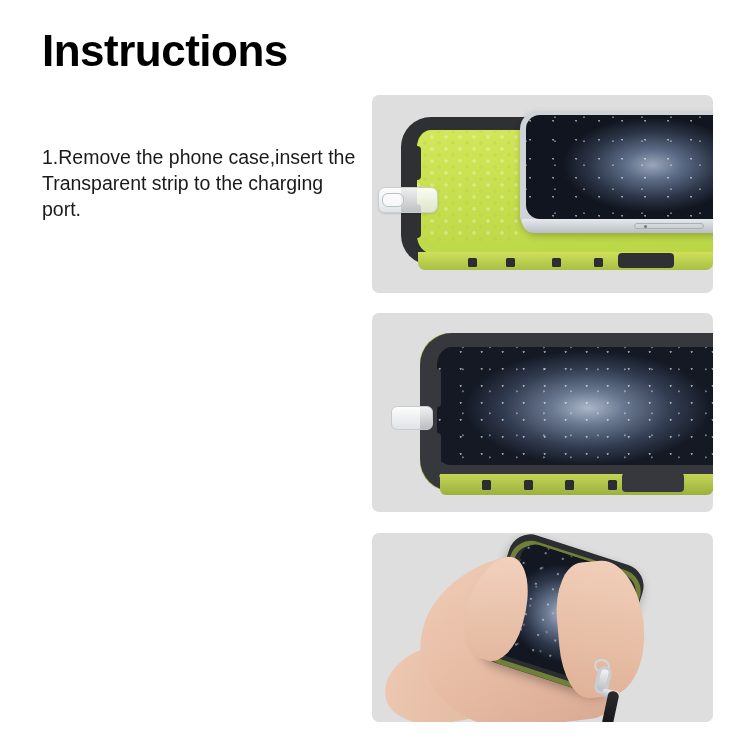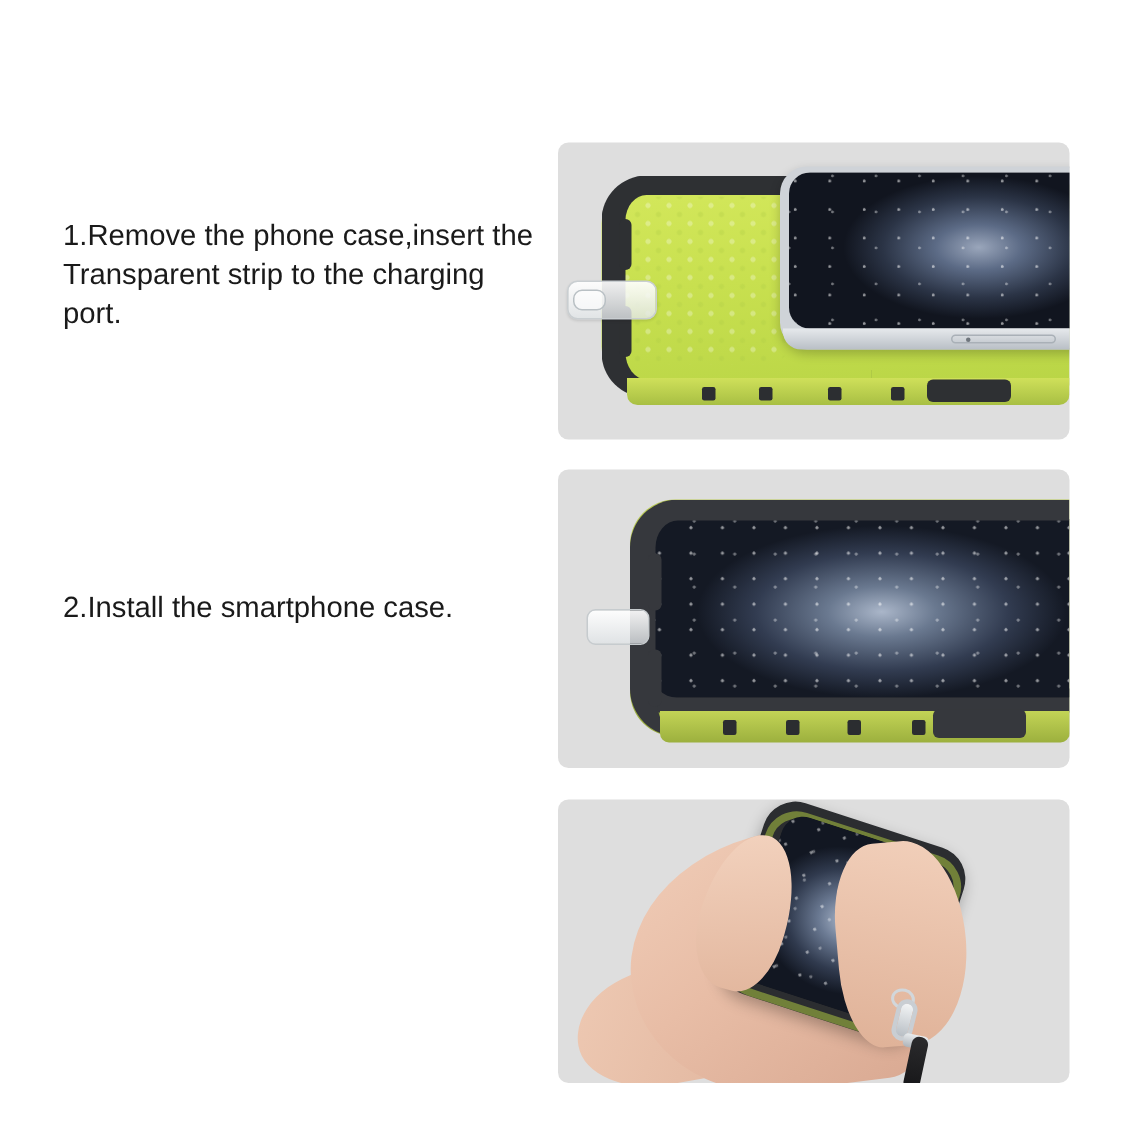--- a/index.html
+++ b/index.html
@@ -358,20 +358,21 @@
     background:linear-gradient(180deg,#e9ecee,#aeb4ba);
     border-radius:3px;
     transform:rotate(12deg);
   }
 </style>
 </head>
 <body>
 
 <div id="page">
 
+  <h1 id="page-title">Instructions</h1>
 
   <p class="step-text" id="step-1-text">1.Remove the phone case,insert the Transparent strip to the charging port.</p>
 
   <div class="panel" id="panel-1">
     <div class="panel-inner">
       <div id="p1-case"></div>
       <div id="p1-honeycomb"></div>
       <div id="p1-bumper"></div>
       <div id="p1-phone"></div>
       <div id="p1-screen"></div>
@@ -382,21 +383,20 @@
       <div class="p1-vent" style="left:96px"></div>
       <div class="p1-vent" style="left:134px"></div>
       <div class="p1-vent" style="left:180px"></div>
       <div class="p1-vent" style="left:222px"></div>
       <div id="p1-rubber"></div>
       <div id="p1-strip"></div>
       <div id="p1-strip-tab"></div>
     </div>
   </div>
 
-  <p class="step-text" id="step-2-text">2.Install the smartphone case.</p>
 
   <div class="panel" id="panel-2">
     <div class="panel-inner">
       <div id="p2-case"></div>
       <div id="p2-bezel-bottom"></div>
       <div id="p2-screen"></div>
       <div id="p2-bumper"></div>
       <div id="p2-rail"></div>
       <div class="p2-vent" style="left:110px"></div>
       <div class="p2-vent" style="left:152px"></div>

